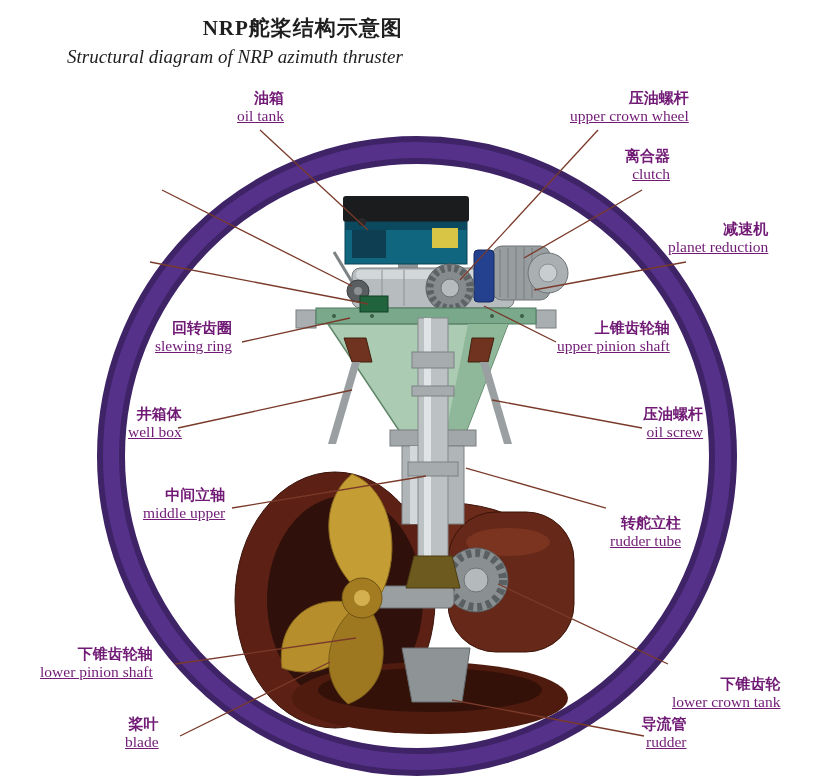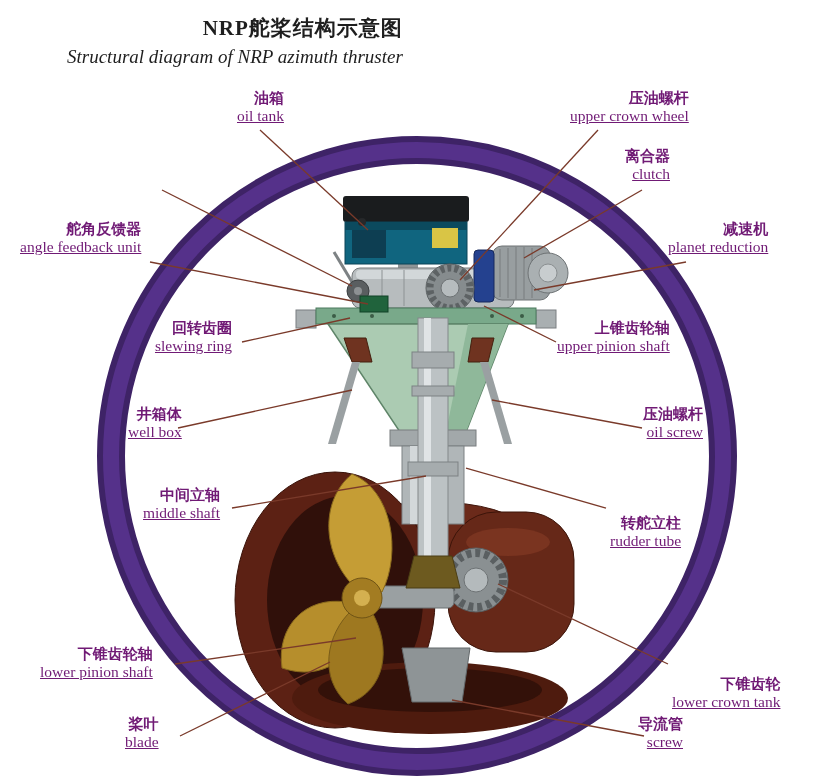--- a/index.html
+++ b/index.html
@@ -168,24 +168,20 @@
     <div class="zh">压油螺杆</div>
     <div class="en">upper crown wheel</div>
   </div>
 
 
   <div class="lbl" style="left:625px;top:148px">
     <div class="zh">离合器</div>
     <div class="en">clutch</div>
   </div>
 
-  <div class="lbl" style="left:20px;top:221px">
-    <div class="zh">舵角反馈器</div>
-    <div class="en">angle feedback unit</div>
-  </div>
 
   <div class="lbl" style="left:668px;top:221px">
     <div class="zh">减速机</div>
     <div class="en">planet reduction</div>
   </div>
 
   <div class="lbl" style="left:155px;top:320px">
     <div class="zh">回转齿圈</div>
     <div class="en">slewing ring</div>
   </div>
@@ -200,21 +196,21 @@
     <div class="en">well box</div>
   </div>
 
   <div class="lbl" style="left:643px;top:406px">
     <div class="zh">压油螺杆</div>
     <div class="en">oil screw</div>
   </div>
 
   <div class="lbl" style="left:143px;top:487px">
     <div class="zh">中间立轴</div>
-    <div class="en">middle shaft</div>
+    <div class="en">middle upper</div>
   </div>
 
   <div class="lbl" style="left:610px;top:515px">
     <div class="zh">转舵立柱</div>
     <div class="en">rudder tube</div>
   </div>
 
   <div class="lbl" style="left:40px;top:646px">
     <div class="zh">下锥齿轮轴</div>
     <div class="en">lower pinion shaft</div>
@@ -225,16 +221,16 @@
     <div class="en">lower crown tank</div>
   </div>
 
   <div class="lbl" style="left:125px;top:716px">
     <div class="zh" style="">桨叶</div>
     <div class="en">blade</div>
   </div>
 
   <div class="lbl" style="left:638px;top:716px">
     <div class="zh">导流管</div>
-    <div class="en" style="margin-left:8px">screw</div>
+    <div class="en" style="margin-left:8px">rudder</div>
   </div>
 
 </div>
 
 </body></html>

